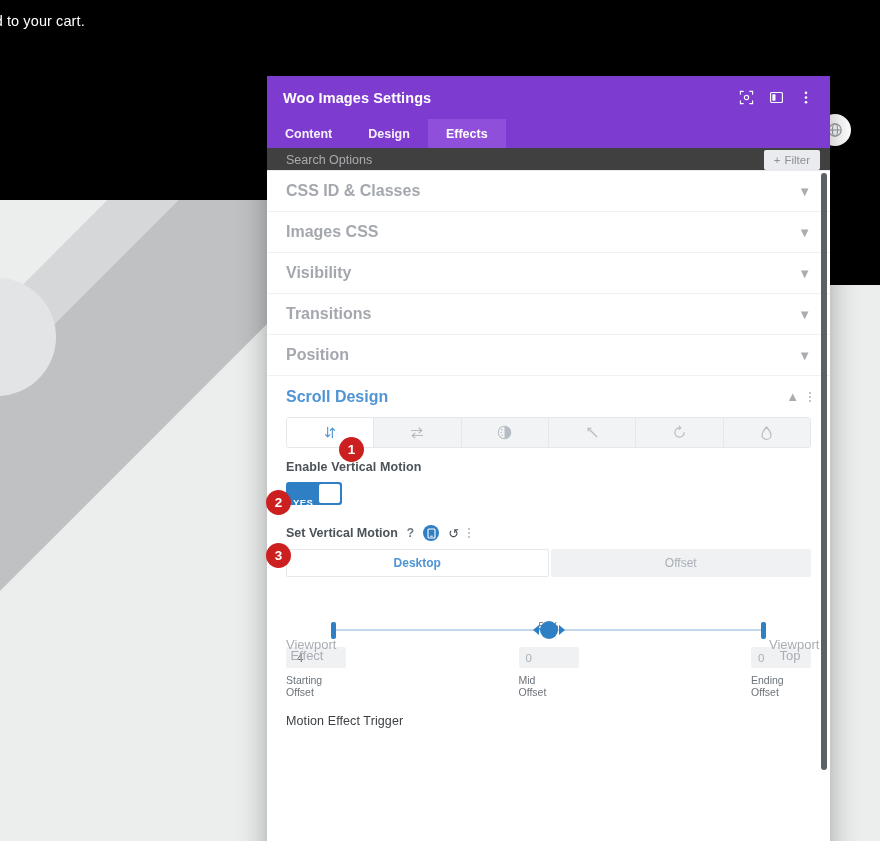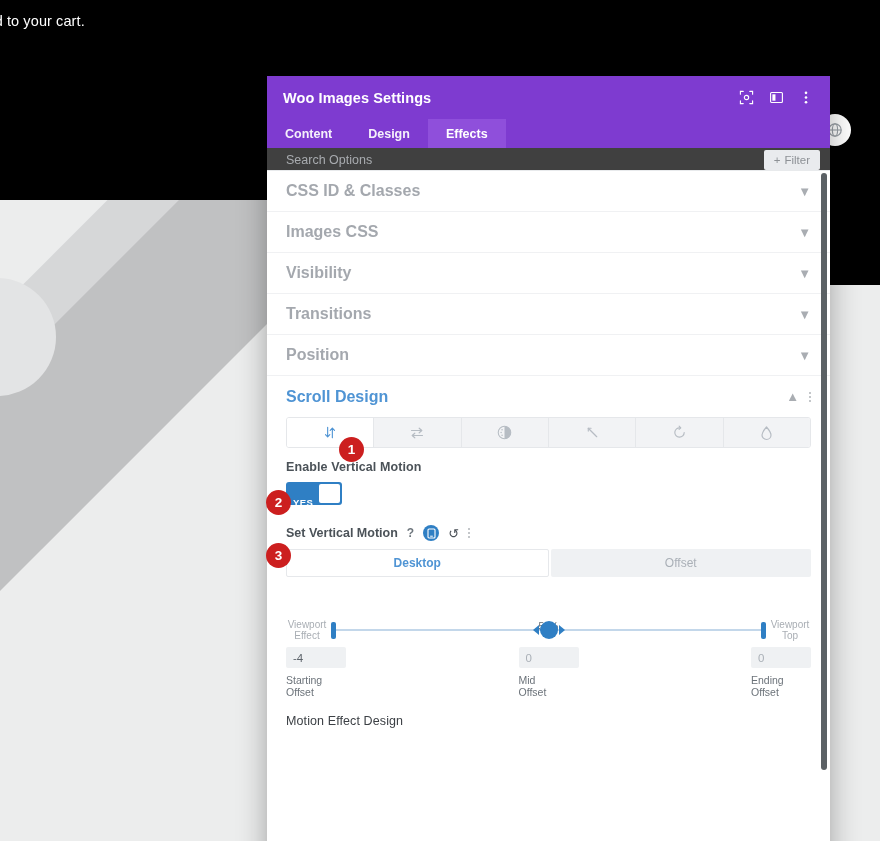--- a/index.html
+++ b/index.html
@@ -179,21 +179,21 @@
     font-size: 12px; background: #eff1f3; color: #aab0b7; cursor: pointer;
     border-radius: 2px;
   }
   .dev-tab.active {
     background: #ffffff; color: #4f94d4; font-weight: bold;
     border: 1px solid #e6e8eb;
   }
 
   .slider-area { margin-top: 22px; position: relative; height: 44px; }
   .vp-label {
-    position: absolute; font-size: 10px; color: #a9aeb4; line-height: 11px; text-align: center;
+    position: absolute; font-size: 13px; color: #a9aeb4; line-height: 11px; text-align: center; margin-top: 20px;
   }
   .vp-left { left: 0px; top: 20px; width: 42px; }
   .vp-right { right: 0px; top: 20px; width: 42px; }
   .track {
     position: absolute; left: 48px; right: 48px; top: 30px; height: 2px;
     background: #c3d7ea;
   }
   .stop {
     position: absolute; width: 5px; height: 17px; background: #2f7fc4;
     border-radius: 2px; top: 23px;
@@ -473,21 +473,21 @@
           </div>
           <div class="off-col r">
             <input class="off-input" value="0" style="">
             <div class="off-caption">
               <div>Ending</div>
               <div>Offset</div>
             </div>
           </div>
         </div>
 
-        <div class="field-label reg" style="margin-top:16px;">Motion Effect Design</div>
+        <div class="field-label reg" style="margin-top:16px;">Motion Effect Trigger</div>
         
 
       </div>
     </div>
 
     <div class="modal-footer">
       <div class="foot-btn" style="background:#e8544c;">
         <svg width="12" height="12" viewBox="0 0 12 12">
           <path d="M1.5 1.5L10.5 10.5 M10.5 1.5L1.5 10.5" stroke="#ffffff" stroke-width="2" stroke-linecap="round"></path>
         </svg>

